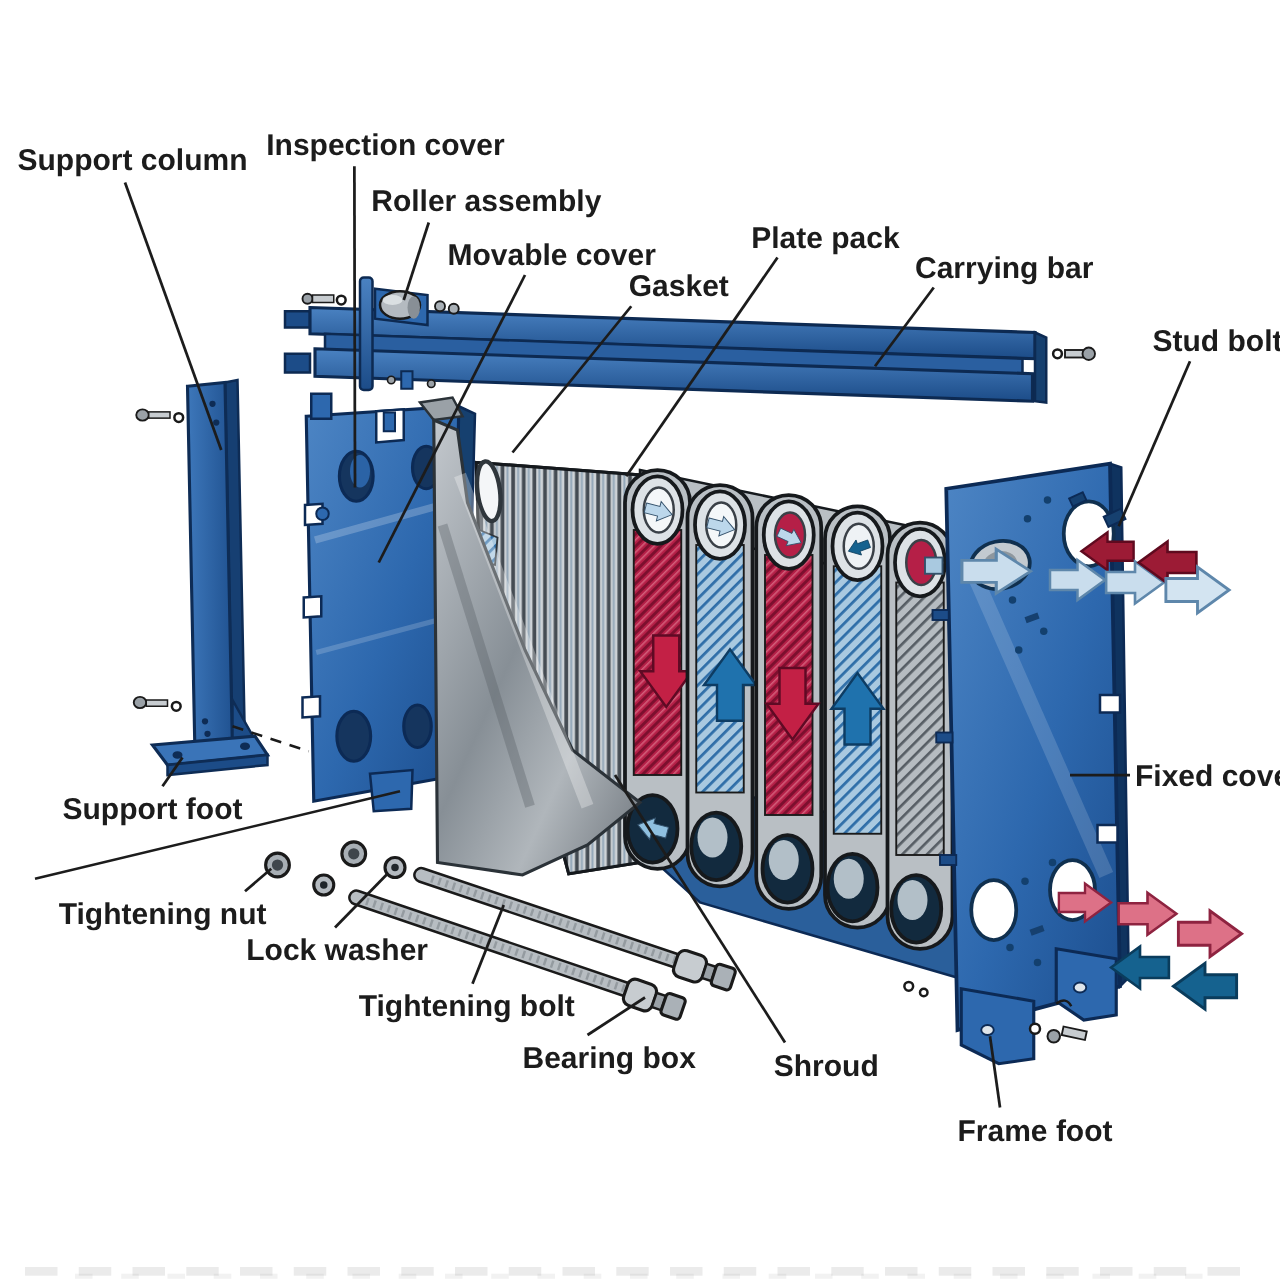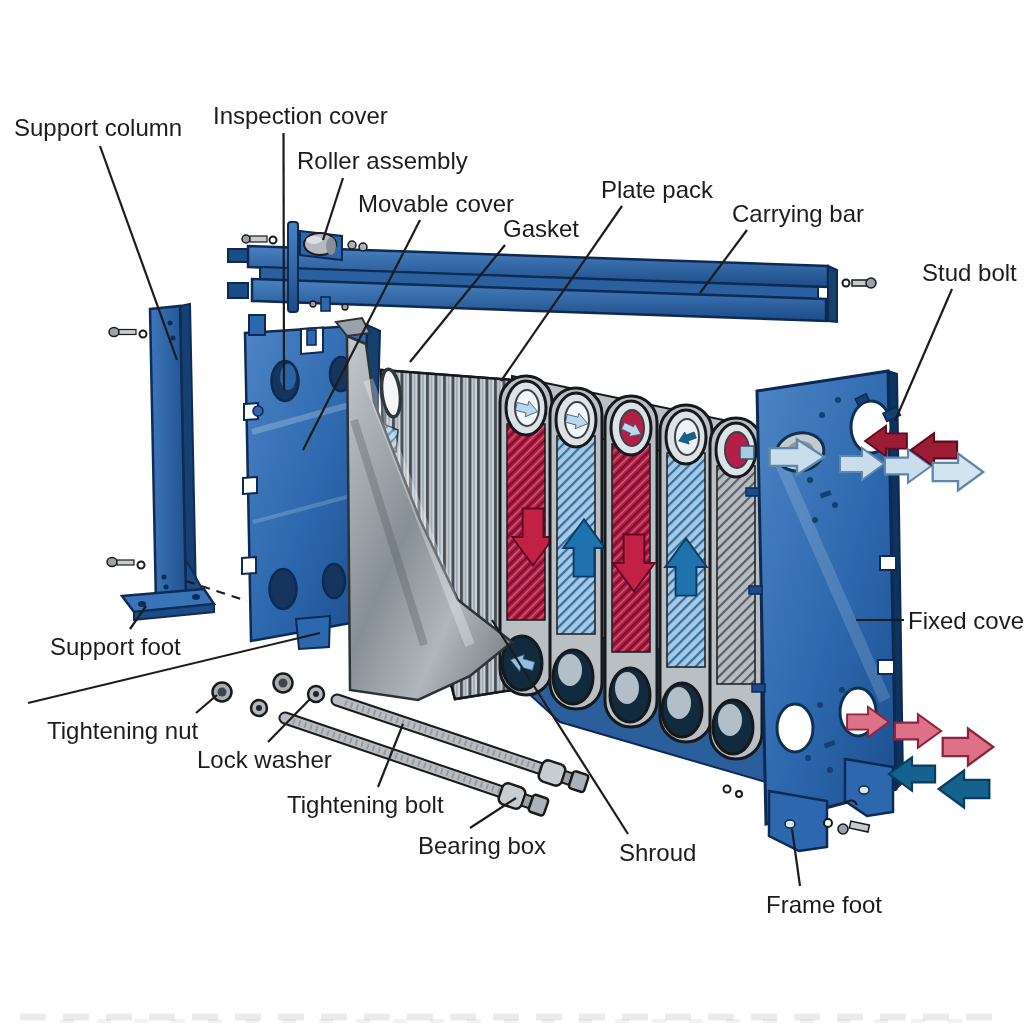--- a/index.html
+++ b/index.html
@@ -1,16 +1,16 @@
 <!DOCTYPE html>
 <html><head>
 <meta charset="utf-8">
 <style>
   html,body{margin:0;padding:0;background:#ffffff;}
-  .stage{width:1024px;height:1024px;position:relative;background:#ffffff;overflow:hidden;}
+  .stage{width:1024px;height:1024px;position:relative;background:#ffffff;overflow:hidden;font-weight:bold;}
   svg{display:block;}
   text{font-family:"Liberation Sans","DejaVu Sans",sans-serif;font-size:24px;fill:#1c1c1c;}
   .leader{stroke:#1c1c1c;stroke-width:2.2;fill:none;}
 </style>
 </head>
 <body>
 
 <div class="stage">
 <svg width="1024" height="1024" viewBox="0 0 1024 1024" xmlns="http://www.w3.org/2000/svg">
   <defs>

